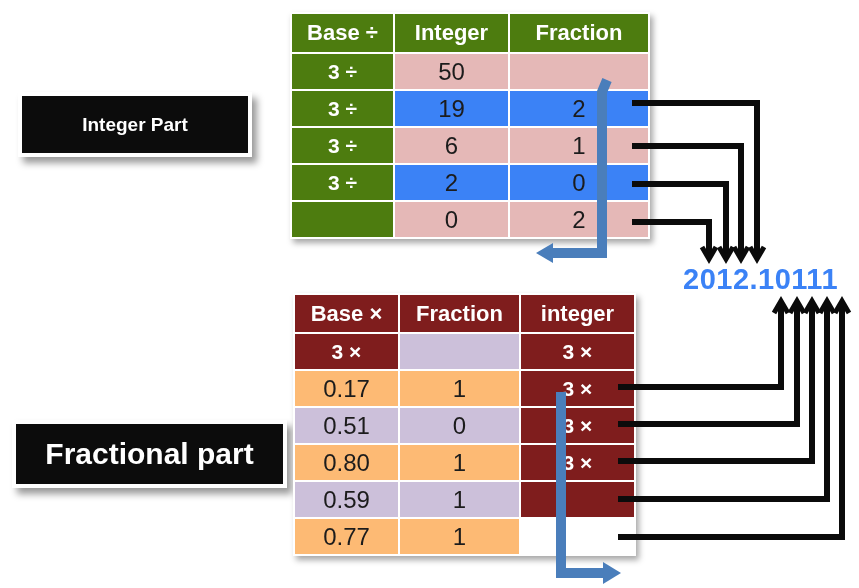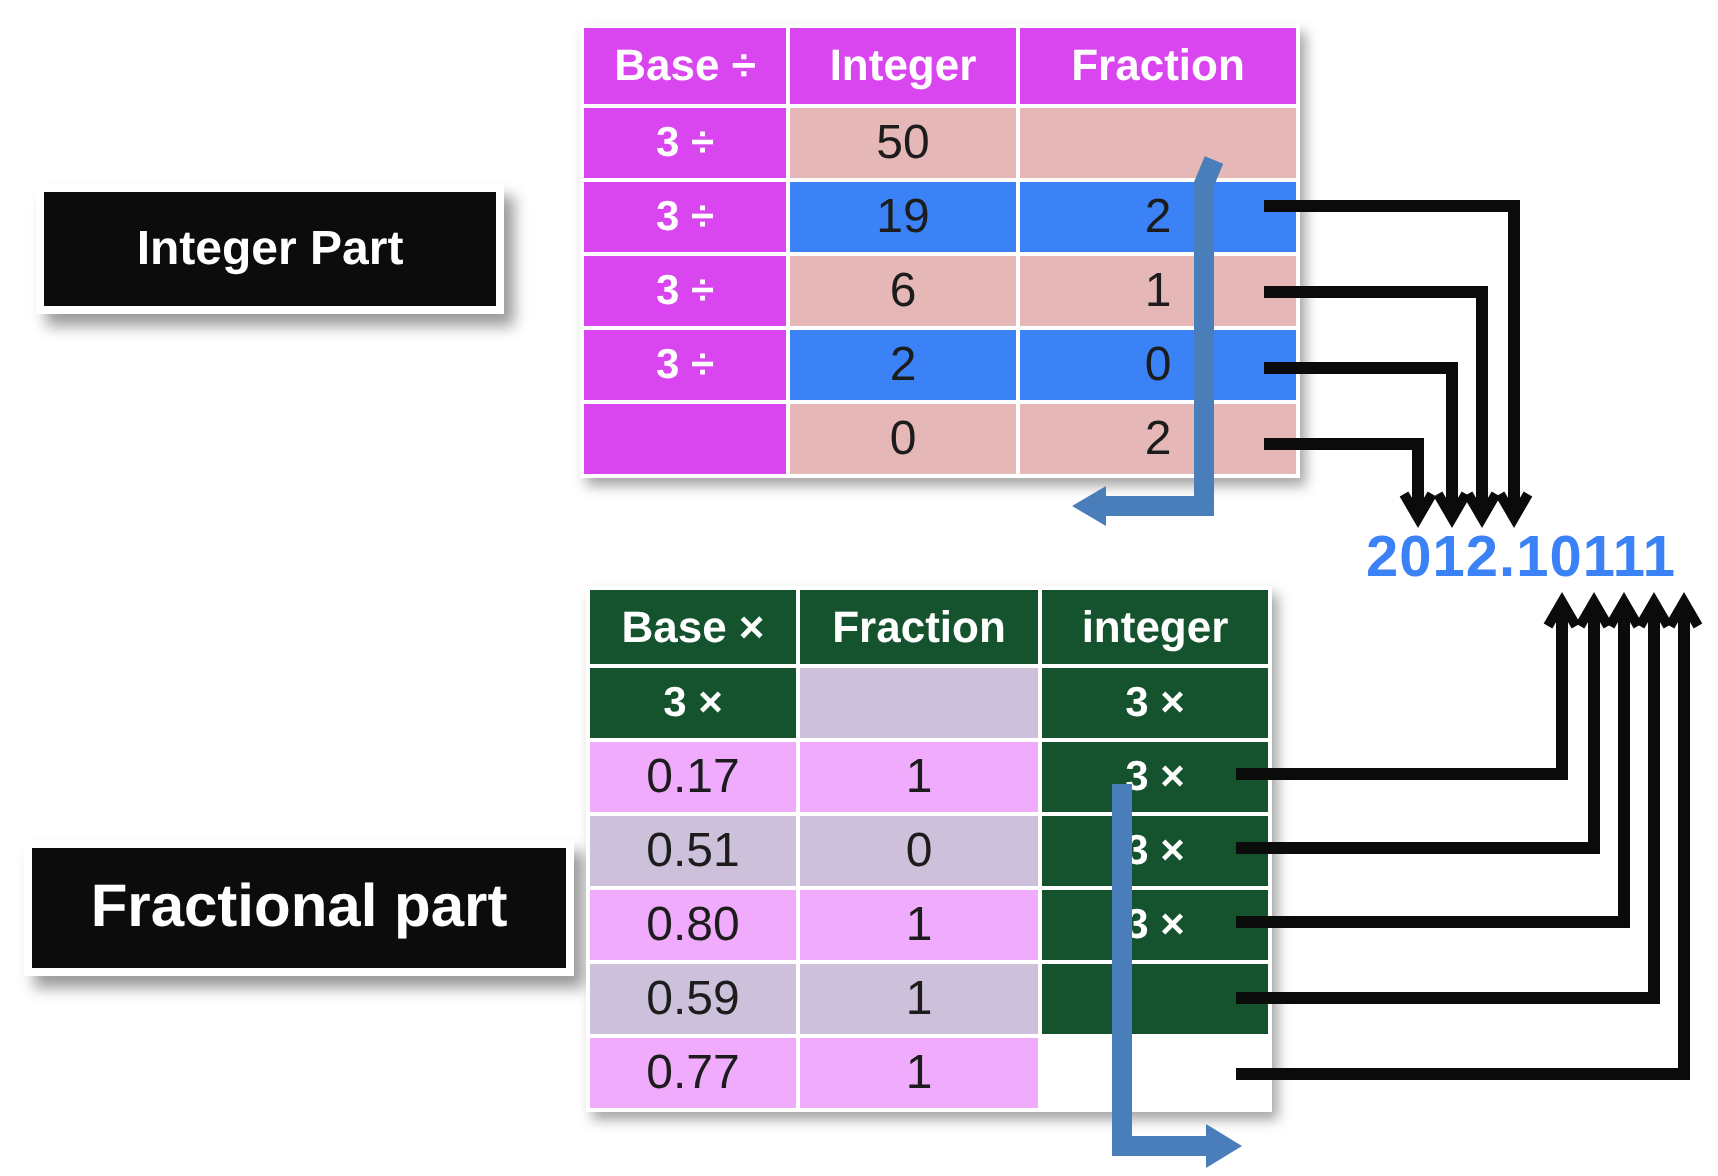--- a/index.html
+++ b/index.html
@@ -6,40 +6,40 @@
   .canvas{
     position:relative;width:859px;height:588px;background:#ffffff;overflow:hidden;
     font-family:"Liberation Sans",sans-serif;
   }
   
   .label-box{
     position:absolute;box-sizing:border-box;background:#0c0c0c;border:4px solid #ffffff;
     box-shadow:5px 6px 7px rgba(0,0,0,0.40);color:#ffffff;font-weight:bold;
     display:flex;align-items:center;justify-content:center;
   }
-  .label-box.integer{left:18px;top:92px;width:234px;height:65px;font-size:24px;}
+  .label-box.integer{left:18px;top:92px;width:234px;height:65px;font-size:19px;}
   .label-box.fractional{left:12px;top:420px;width:275px;height:68px;font-size:30px;}
   
   .ptable{
     position:absolute;display:grid;gap:2px;padding:2px;background:#ffffff;
     box-shadow:3px 4px 6px rgba(0,0,0,0.35);
   }
   .t1{left:290px;top:12px;grid-template-columns:101px 113px 138px;
       grid-template-rows:38px repeat(5,35px);}
   .t2{left:293px;top:293px;grid-template-columns:103px 119px 113px;
       grid-template-rows:37px repeat(6,35px);}
   .cell{display:flex;align-items:center;justify-content:center;font-size:24px;color:#1c1c1c;}
   .hdr{font-weight:bold;color:#ffffff;font-size:22px;}
   .side{font-weight:bold;color:#ffffff;font-size:21px;}
-  .c-red{background:#d946ef;}
+  .c-red{background:#4d7c0f;}
   .c-p1{background:#E5B8B7;}
   .c-p2{background:#3b82f6;}
-  .c-pur{background:#14532d;}
+  .c-pur{background:#7f1d1d;}
   .c-l1{background:#CCC0DA;}
-  .c-l2{background:#f0abfc;}
+  .c-l2{background:#fdba74;}
   
   .result{
     position:absolute;left:683px;top:263px;font-size:29px;font-weight:bold;
     color:#3b82f6;letter-spacing:0.5px;white-space:nowrap;
   }
   
   .overlay{position:absolute;left:0;top:0;pointer-events:none;}
   .blk{stroke:#0b0b0b;stroke-width:6;fill:none;}
   .blk-head{stroke:#0b0b0b;stroke-width:5;fill:none;stroke-linejoin:miter;}
   .blu{stroke:#4A7EBB;stroke-width:10;fill:none;}

